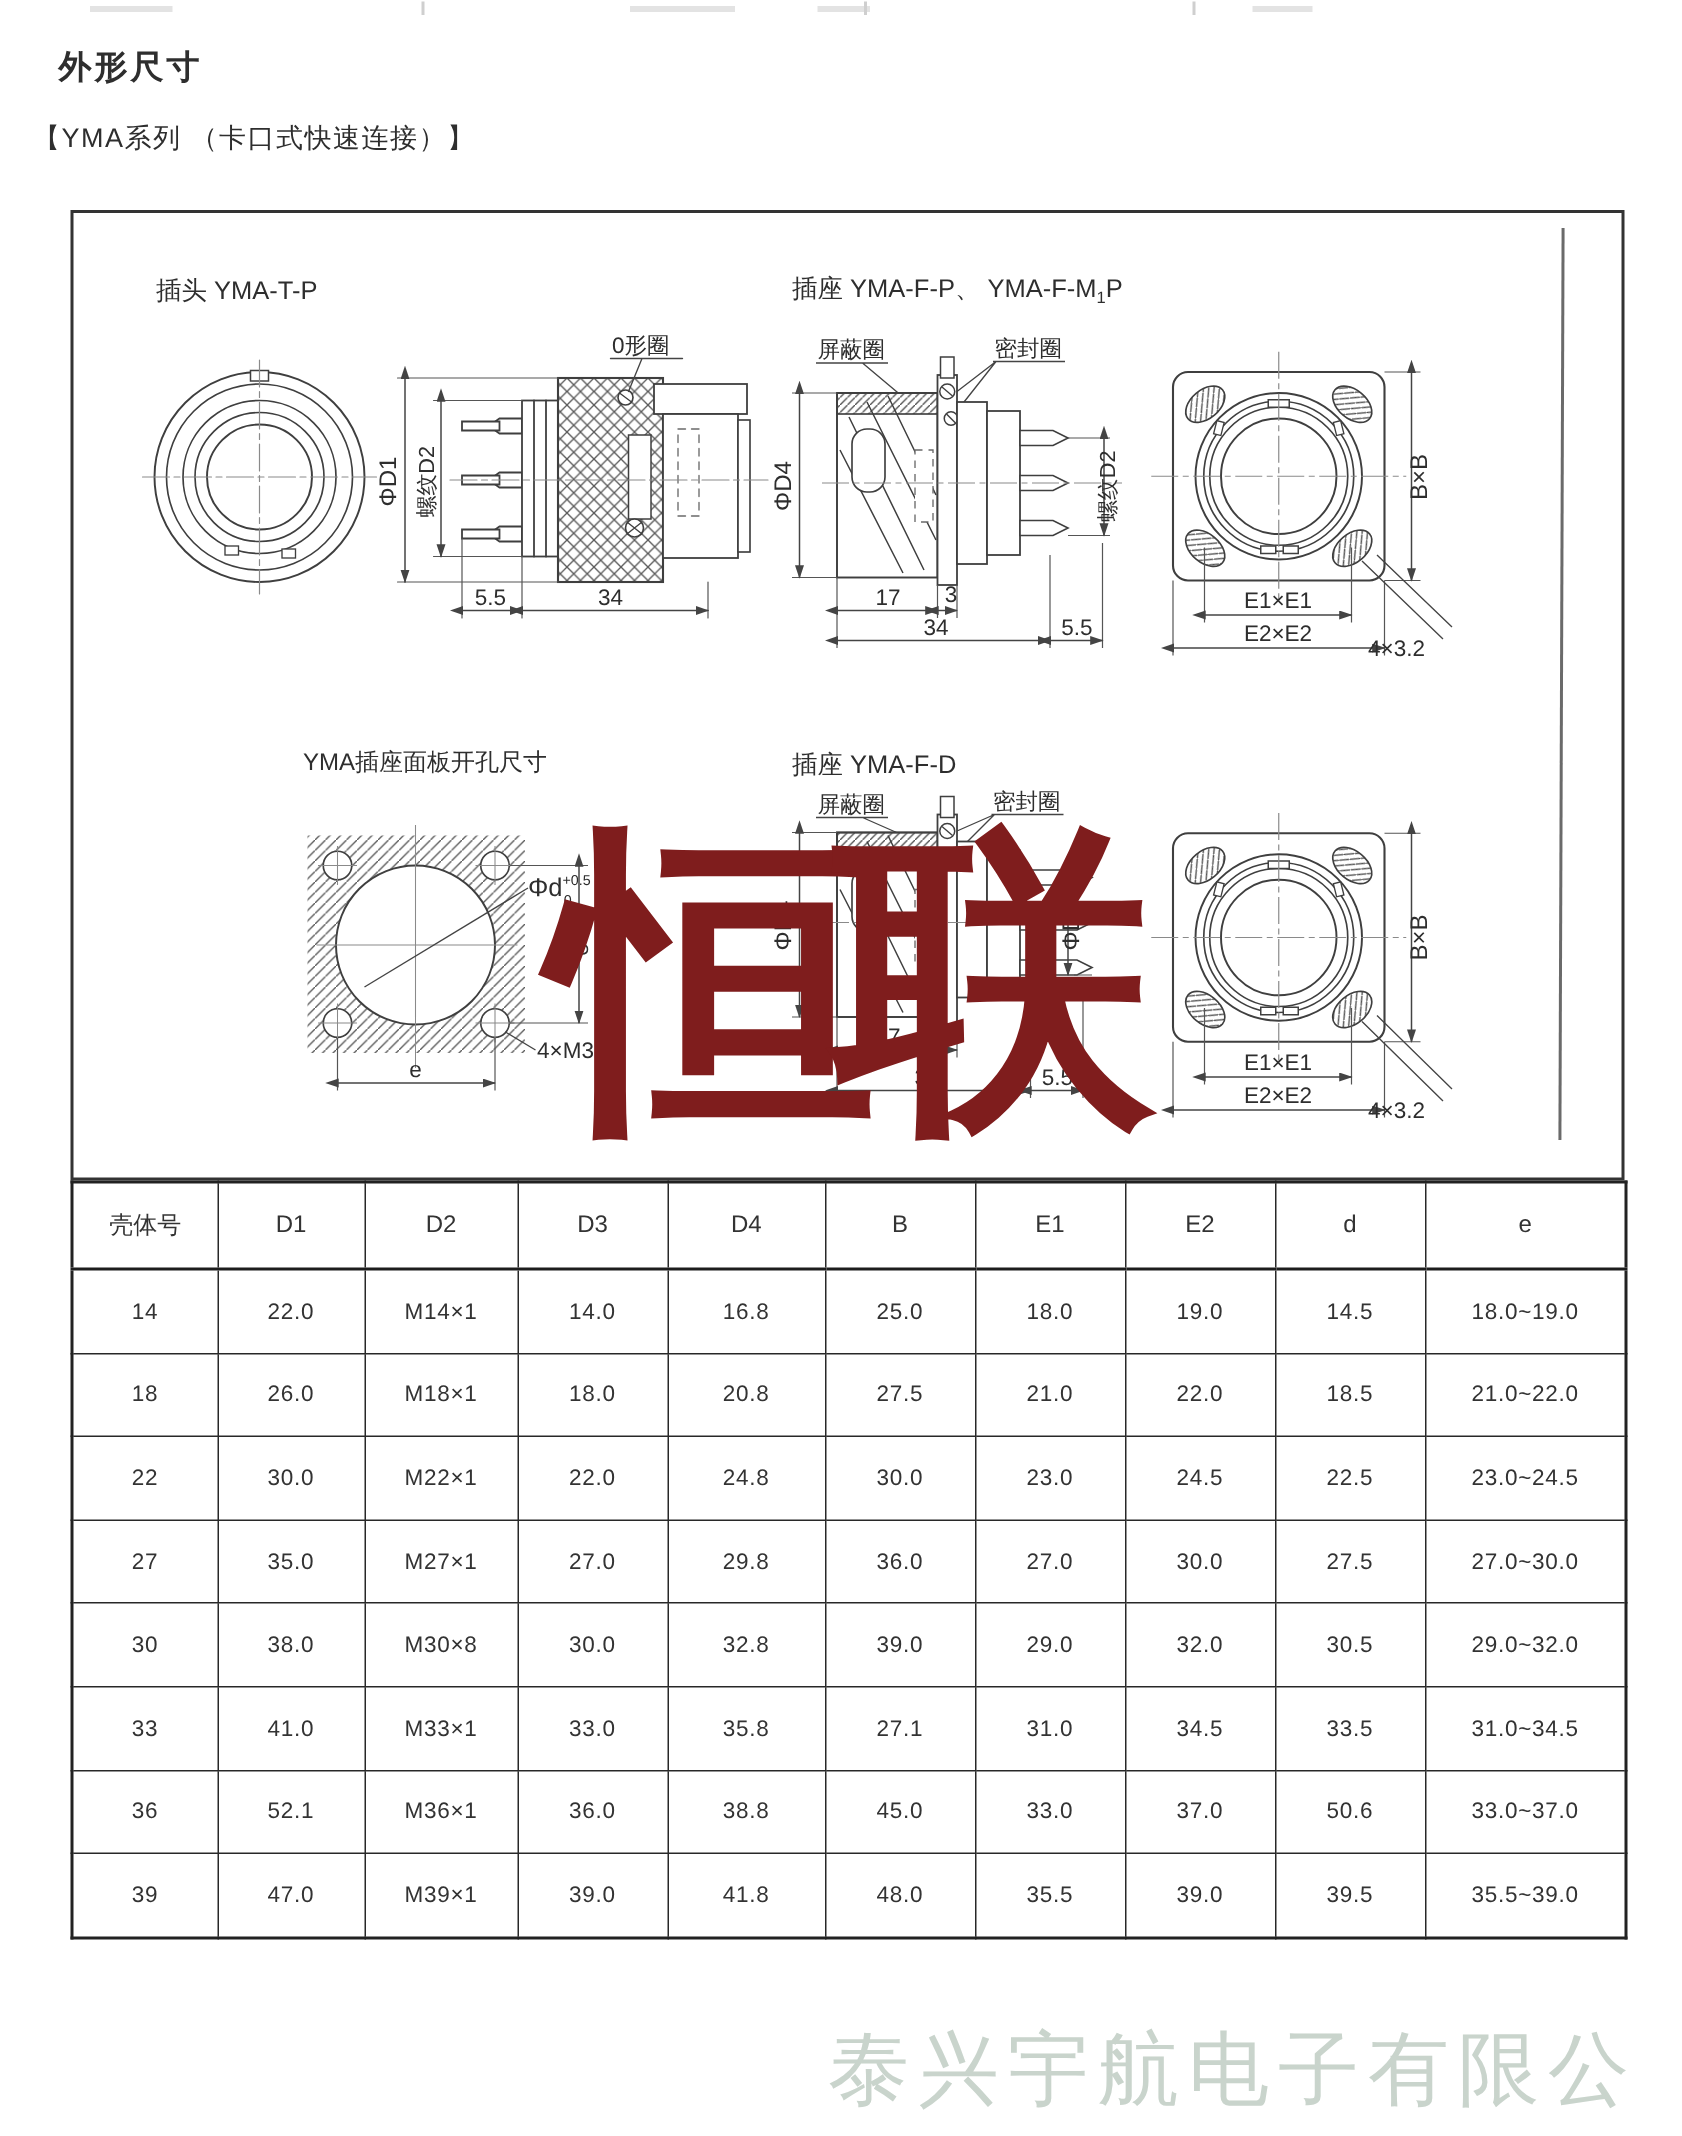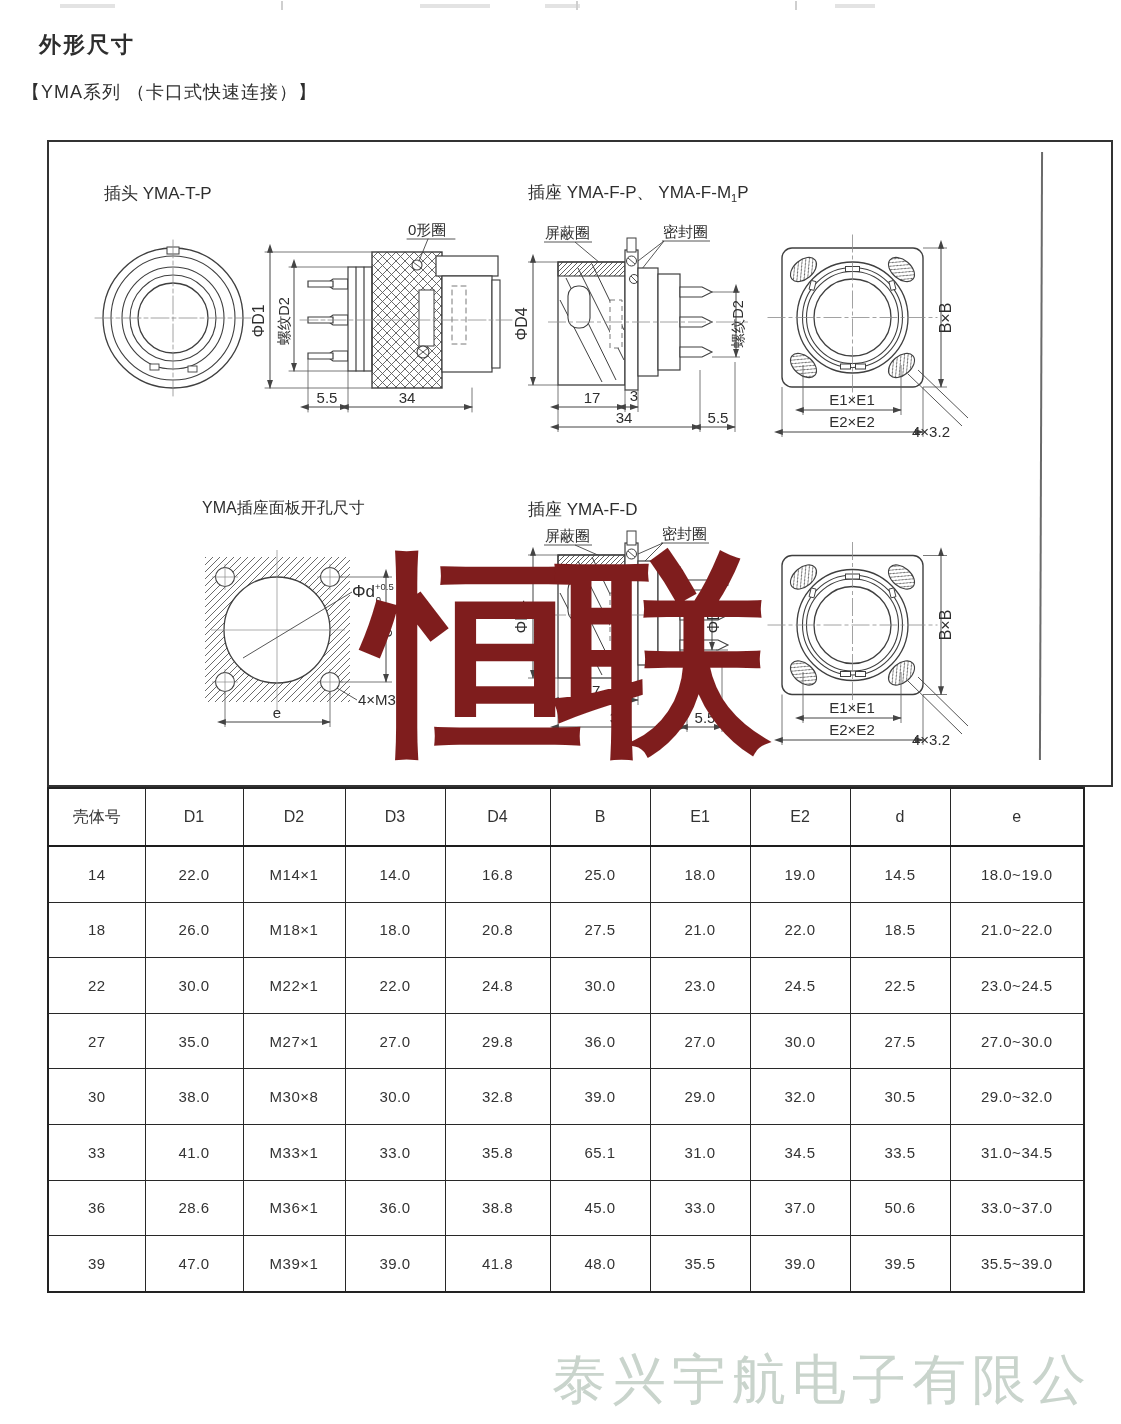--- a/index.html
+++ b/index.html
@@ -1,21 +1,21 @@
 <!DOCTYPE html>
 <html><head>
 <meta charset="utf-8">
 <style>
   html,body{margin:0;padding:0;background:#fff;}
   body{position:relative;width:1121px;height:1424px;overflow:hidden;
        font-family:"Liberation Sans","DejaVu Sans",sans-serif;color:#2e2e2e;}
   .abs{position:absolute;}
   #page-title{left:39px;top:30px;font-size:22px;font-weight:bold;letter-spacing:2px;}
   #page-subtitle{left:22px;top:80px;font-size:18px;letter-spacing:1px;}
-  #frame{left:47px;top:140px;width:1032px;height:643px;border:2px solid #333;padding-left:30px;}
+  #frame{left:47px;top:140px;width:1032px;height:643px;border:2px solid #333;}
   #dwg{position:absolute;left:0;top:0;}
   
   .smudge{background:#e3e3e3;height:4px;top:4px;}
   .tick{background:#cfcfcf;width:2px;height:9px;top:1px;}
   #fold-line{left:1040px;top:152px;width:1.5px;height:608px;background:#6a6a6a;transform:rotate(0.2deg);}
   
   #dim-table{left:47px;top:787px;width:1036px;border-collapse:collapse;table-layout:fixed;
              border:2px solid #222;}
   #dim-table th,#dim-table td{border:1.6px solid #282828;text-align:center;vertical-align:middle;
              font-size:15px;color:#333;padding:0;overflow:hidden;white-space:nowrap;}
@@ -385,29 +385,29 @@
         <td>32.0</td>
         <td>30.5</td>
         <td>29.0~32.0</td>
       </tr>
       <tr>
         <td>33</td>
         <td>41.0</td>
         <td>M33×1</td>
         <td>33.0</td>
         <td>35.8</td>
-        <td>65.1</td>
+        <td>27.1</td>
         <td>31.0</td>
         <td>34.5</td>
         <td>33.5</td>
         <td>31.0~34.5</td>
       </tr>
       <tr>
         <td>36</td>
-        <td>28.6</td>
+        <td>52.1</td>
         <td>M36×1</td>
         <td>36.0</td>
         <td>38.8</td>
         <td>45.0</td>
         <td>33.0</td>
         <td>37.0</td>
         <td>50.6</td>
         <td>33.0~37.0</td>
       </tr>
       <tr>

